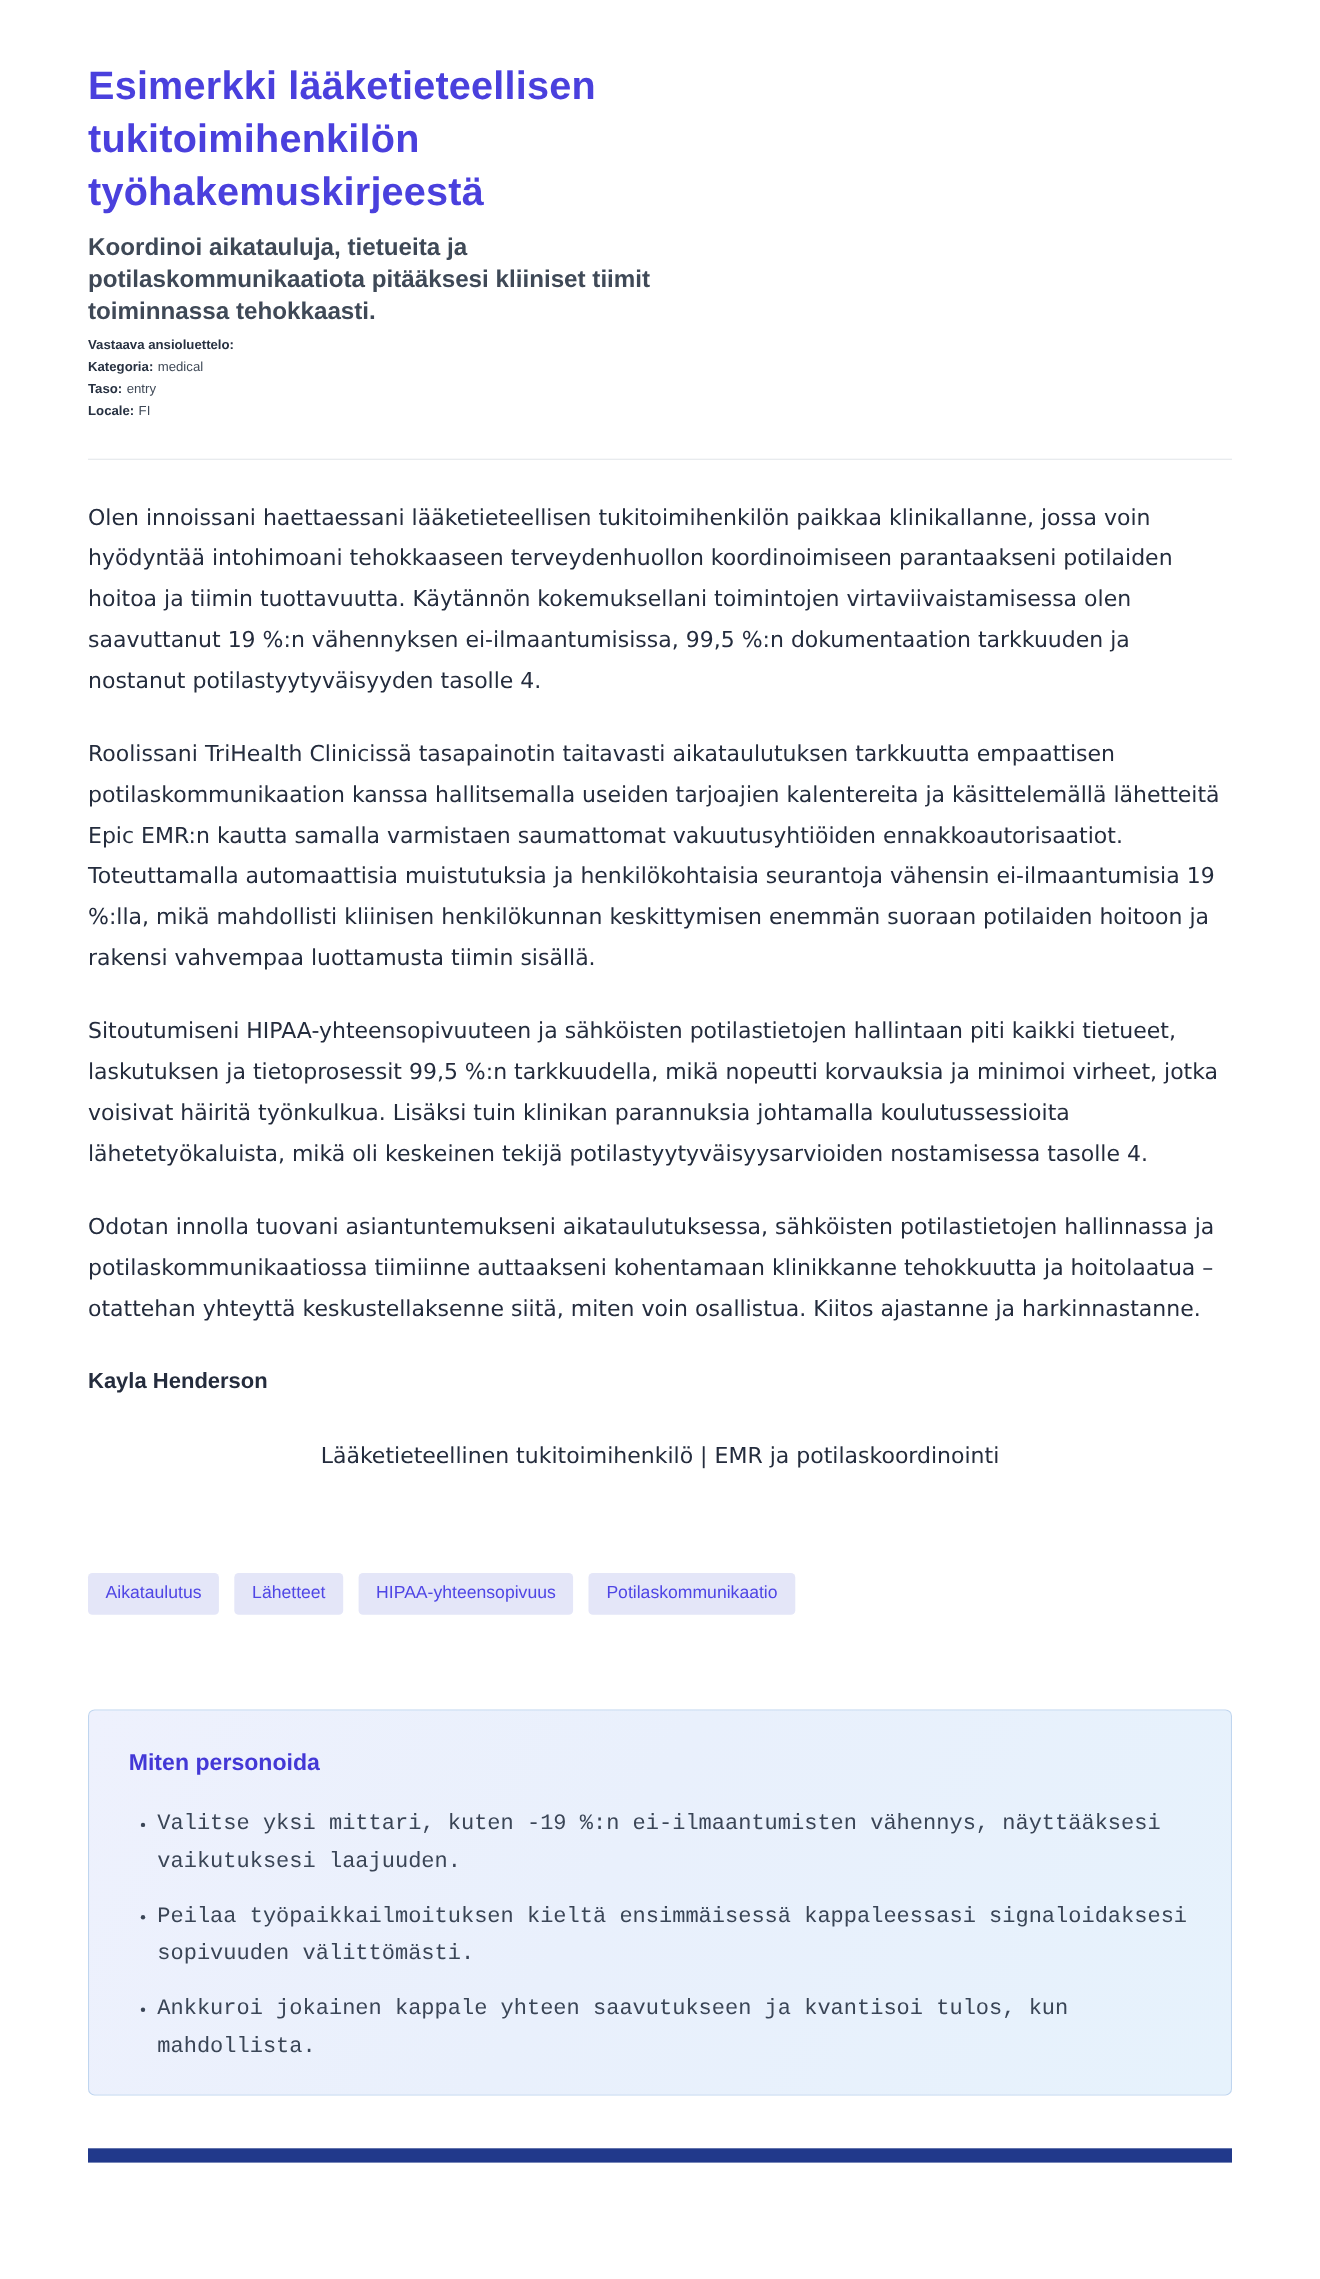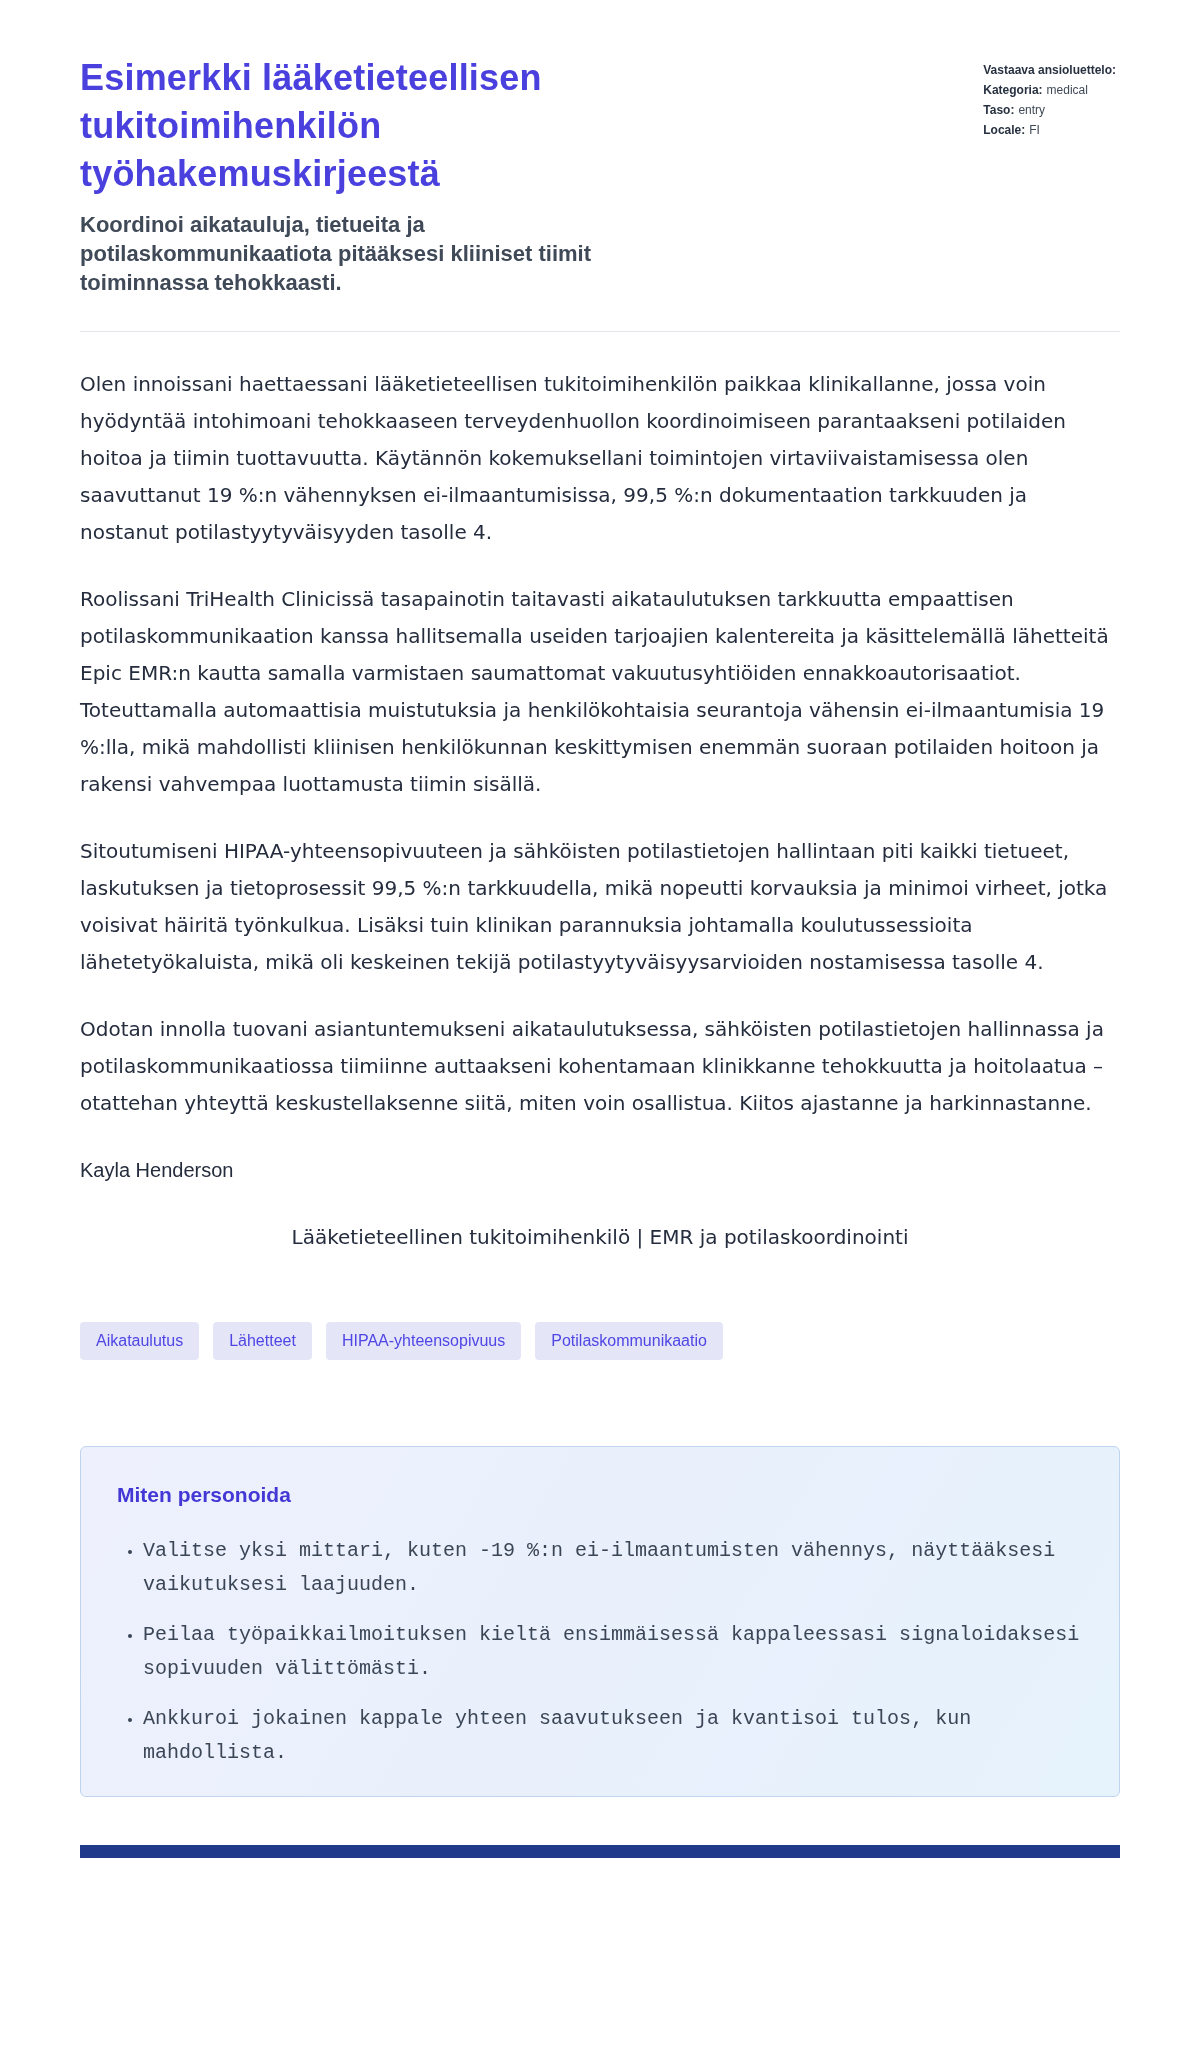--- a/index.html
+++ b/index.html
@@ -16,20 +16,21 @@
     margin: 0 auto;
     padding: 54px 0 3px;
     box-sizing: border-box;
   }
 
   
   .header {
     display: flex;
     justify-content: space-between;
     align-items: flex-start;
+    flex-direction: column;
   }
   .header-left { max-width: 560px; }
   .page-title {
     margin: 0;
     font-family: "Liberation Sans", sans-serif;
     font-weight: 700;
     font-size: 36px;
     line-height: 48px;
     color: #4a40dd;
     letter-spacing: 0.2px;
@@ -77,36 +78,36 @@
     margin: 0 0 30px;
     font-size: 20px;
     line-height: 37px;
     color: #242c3d;
   }
   .letter p.first { margin-top: 34px; }
 
   .signature-name {
     margin: 45px 0 0;
     font-family: "Liberation Sans", sans-serif;
-    font-weight: 400;
+    font-weight: 700;
     font-size: 21px;
     line-height: 26px;
     color: #17202e;
   }
   .signature-role {
     margin: 14px 0 0;
     font-size: 20px;
     line-height: 27px;
     color: #46536a;
     text-align: center;
   }
 
   
   .tags {
-    margin-top: 66px;
+    margin-top: 88px;
     display: flex;
     flex-wrap: wrap;
     gap: 12px 14px;
     max-width: 760px;
   }
   .tag-chip {
     display: inline-block;
     background: #e4e6f8;
     color: #4f46e5;
     font-family: "Liberation Sans", sans-serif;

